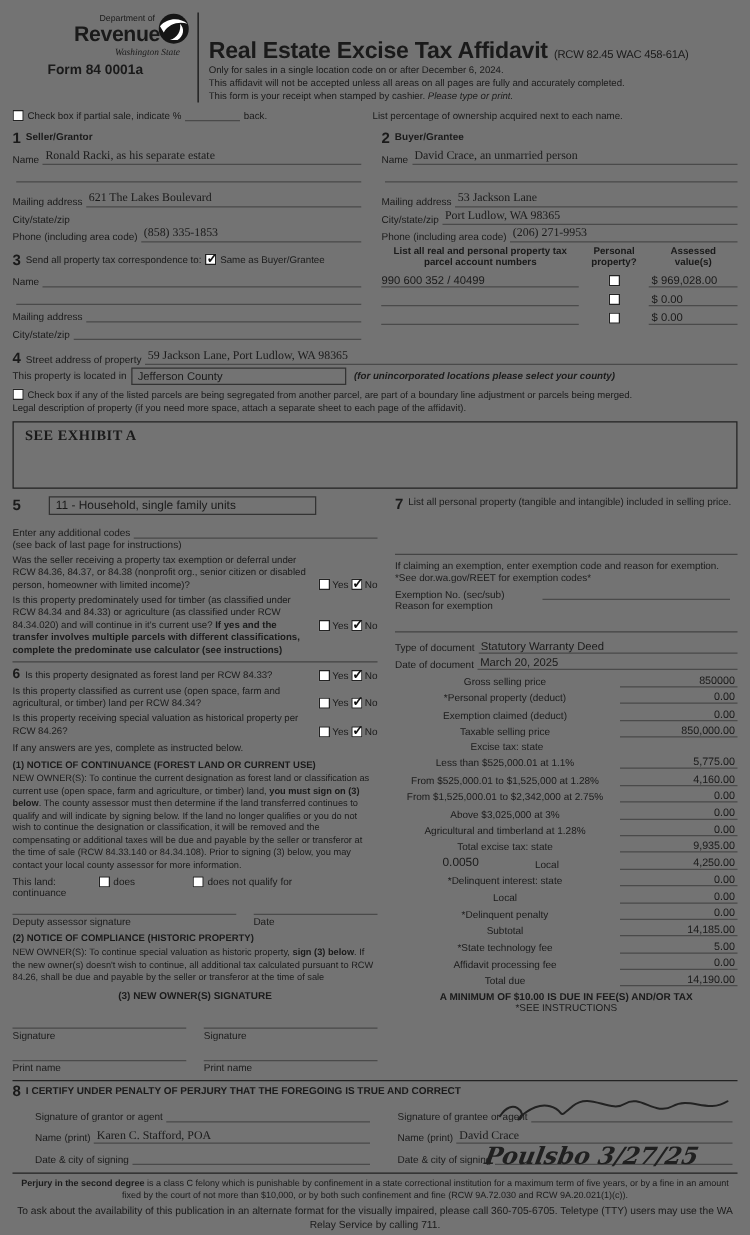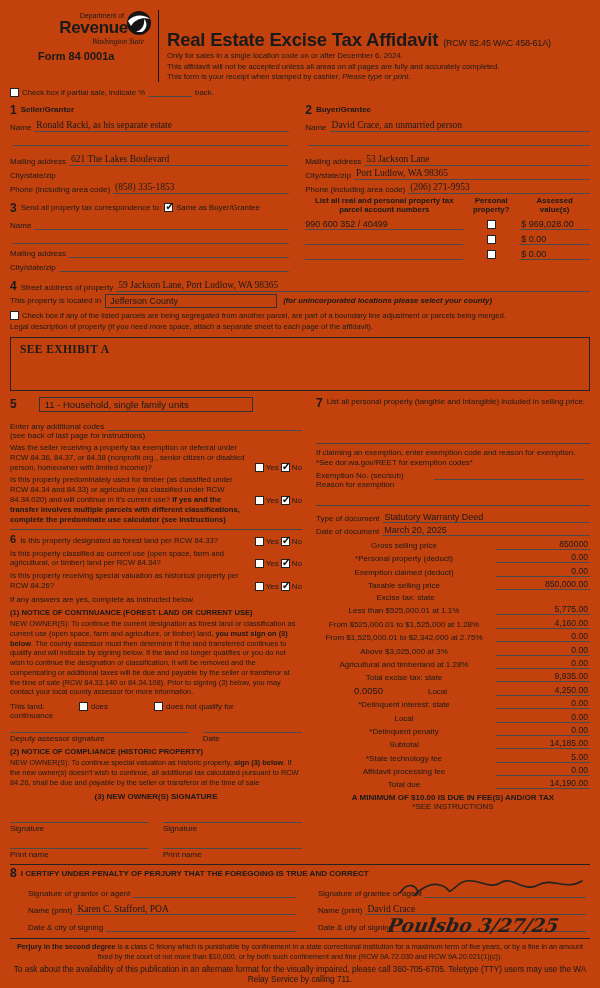--- a/index.html
+++ b/index.html
@@ -1,18 +1,18 @@
 <!DOCTYPE html>
 <html><head>
 <meta charset="utf-8">
 <style>
   * { box-sizing: border-box; margin: 0; padding: 0; }
   html,body { background:#e8e8e8; }
   .page {
-    width:600px; height:988px; margin:0 auto; background:#c2410c; color:#1a1a1a;
+    width:600px; height:988px; margin:0 auto; background:#737373; color:#1a1a1a;
     font-family:"Liberation Sans", sans-serif; font-size:8px; position:relative;
     padding:8px 10px 0 10px; overflow:hidden;
   }
   .row { display:flex; }
   .u { border-bottom:1px solid #4a4a4a; }
   .serif { font-family:"Liberation Serif", serif; font-size:9.5px; }
   .sansval { font-size:9px; }
   .bold { font-weight:bold; }
   .italic { font-style:italic; }
   .secnum { font-weight:bold; font-size:12px; margin-right:4px; line-height:1; }
@@ -130,20 +130,21 @@
     </div>
   </div>
 
   <div class="partialrow">
     <div class="seg">
       <span class="cb"></span>
       <span>Check box if partial sale, indicate %</span>
       <span class="shortline"></span>
       <span>back.</span>
     </div>
+    <div class="ownnote">List percentage of ownership acquired next to each name.</div>
   </div>
 
   <div class="twocol">
     <div>
       <div class="sechead">
           <span class="secnum">1</span>
           <span class="slab">Seller/Grantor</span>
         </div>
       <div class="frow">
           <span class="lbl">Name</span>

